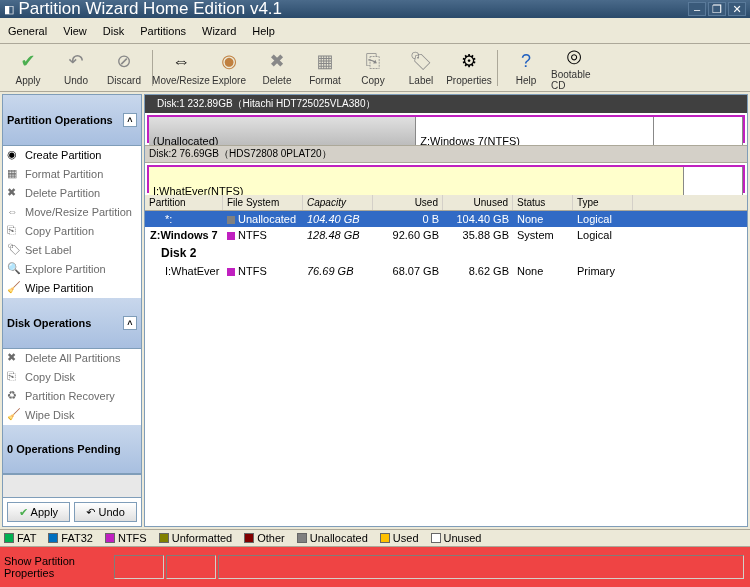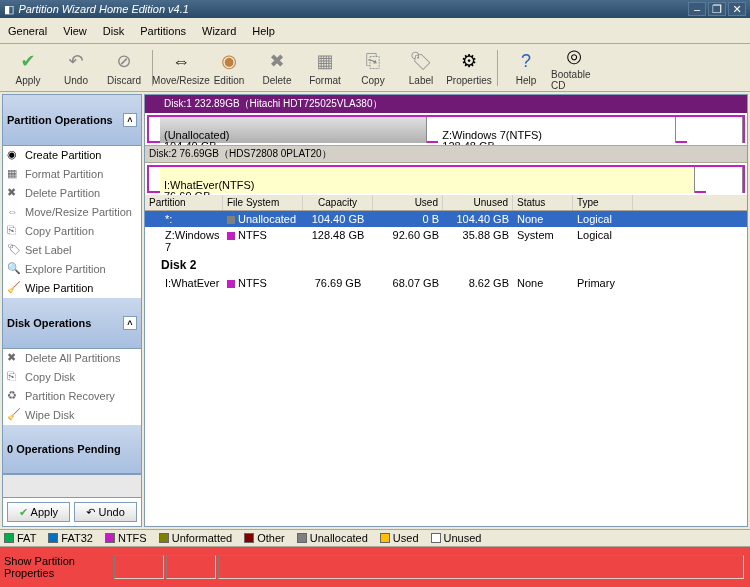--- a/index.html
+++ b/index.html
@@ -1,51 +1,51 @@
 <!DOCTYPE html>
 <html><head>
 <meta charset="utf-8">
 <style>
 * { box-sizing: border-box; margin: 0; padding: 0; font-family: Tahoma, sans-serif; font-size: 11px; }
 body { background: #ece9d8; width: 750px; height: 587px; overflow: hidden; display: flex; flex-direction: column; }
 .titlebar { background: linear-gradient(#4a6a8a,#2a4a6a); color: #fff; height: 18px; display: flex; align-items: center; padding: 0 4px; }
-.titlebar .title { flex: 1; font-size: 11px; font-style: italic; }
+.titlebar .title { flex: 1; font-size: 17px; }
 .titlebar .winbtn { width: 18px; height: 14px; background: #3a5a7a; border: 1px solid #5a7a9a; margin-left: 2px; text-align: center; line-height: 12px; color: #fff; cursor: pointer; }
 .menubar { background: #ece9d8; height: 26px; display: flex; align-items: center; border-bottom: 1px solid #aca899; }
 .menubar span { padding: 2px 8px; cursor: pointer; }
 .toolbar { background: #ece9d8; height: 48px; display: flex; align-items: center; border-bottom: 1px solid #aca899; padding: 0 4px; }
 .toolbtn { display: flex; flex-direction: column; align-items: center; width: 48px; height: 44px; justify-content: center; cursor: pointer; border: 1px solid transparent; }
 .toolbtn .ico { width: 24px; height: 24px; display: flex; align-items: center; justify-content: center; font-size: 18px; }
 .toolbtn .lbl { font-size: 10px; color: #333; margin-top: 2px; }
 .toolsep { width: 1px; height: 36px; background: #aca899; margin: 0 4px; }
 .main { flex: 1; display: flex; overflow: hidden; }
 .sidebar { width: 140px; background: #fff; border: 1px solid #7f9db9; margin: 2px; display: flex; flex-direction: column; }
 .panel-header { background: linear-gradient(#c8d7ec,#a8bfe0); border-bottom: 1px solid #7f9db9; padding: 18px 4px; font-weight: bold; display: flex; align-items: center; }
 .panel-header .collapse { margin-left: auto; width: 14px; height: 14px; border: 1px solid #7f9db9; background: #fff; text-align: center; line-height: 12px; cursor: pointer; font-size: 9px; }
 .op-item { padding: 3px 4px 3px 22px; position: relative; color: #6b6b6b; cursor: pointer; line-height: 13px; }
 .op-item.active { color: #000; }
 .op-item .ico { position: absolute; left: 4px; top: 2px; width: 14px; height: 14px; }
 .pending { background: #e8e8e8; flex: 1; border-top: 1px solid #7f9db9; }
 .bottom-btns { display: flex; gap: 4px; padding: 4px; border-top: 1px solid #7f9db9; }
 .bottom-btns button { flex: 1; height: 20px; background: linear-gradient(#fff,#e0e0e0); border: 1px solid #7f9db9; cursor: pointer; font-size: 11px; }
 .content { flex: 1; margin: 2px 2px 2px 0; display: flex; flex-direction: column; border: 1px solid #7f9db9; background: #fff; }
-.disk-header { background: #701a75; color: #fff; padding: 2px 19px; font-size: 10px; }
+.disk-header { background: #404040; color: #fff; padding: 2px 12px; font-size: 10px; }
 .disk-bar { display: flex; border: 2px solid #c020c0; margin: 2px; height: 28px; }
 .disk-bar.yellow { border-color: #c020c0; }
-.disk-seg { border-right: 1px solid #888; padding: 13px 4px; font-size: 10px; line-height: 11px; margin-left: 11px; }
+.disk-seg { border-right: 1px solid #888; padding: 19px 4px; font-size: 10px; line-height: 11px; }
 .disk-seg.unalloc { background: linear-gradient(#e0e0e0,#b0b0b0); }
 .disk-seg.ntfs { background: #fff; }
 .disk-seg.whatev { background: #ffffcc; }
 .disk-seg.empty { background: #fff; }
 .disk-label { background: #d4d0c8; padding: 1px 4px; font-size: 10px; border-top: 1px solid #aca899; border-bottom: 1px solid #aca899; }
 .grid-header { display: flex; background: #ece9d8; border-bottom: 1px solid #aca899; }
 .grid-header div { padding: 2px 4px; border-right: 1px solid #d4d0c8; font-size: 10px; }
 .col-part { width: 78px; }
 .col-fs { width: 80px; }
-.col-cap { width: 70px; text-align: center; }
+.col-cap { width: 70px; text-align: left; font-style: italic; }
 .col-used { width: 70px; text-align: right; }
 .col-unused { width: 70px; text-align: right; }
 .col-stat { width: 60px; }
 .col-type { width: 60px; }
 .disk-title { font-weight: bold; padding: 3px 16px; font-size: 12px; }
 .part-row { display: flex; padding: 1px 0; font-size: 10px; }
 .part-row.sel { background: #316ac5; color: #fff; }
 .part-row > div { padding: 1px 4px; }
 .legend { background: #ece9d8; border-top: 1px solid #aca899; padding: 2px 4px; display: flex; gap: 12px; font-size: 10px; }
 .legend .item { display: flex; align-items: center; gap: 3px; }
@@ -87,21 +87,21 @@
       <div class="ico" style="color:#888;">⊘</div>
       <div class="lbl">Discard</div>
     </div>
   <div class="toolsep"></div>
   <div class="toolbtn">
       <div class="ico">⇔</div>
       <div class="lbl">Move/Resize</div>
     </div>
   <div class="toolbtn">
       <div class="ico" style="color:#c08040;">◉</div>
-      <div class="lbl">Edition</div>
+      <div class="lbl">Explore</div>
     </div>
   <div class="toolbtn">
       <div class="ico" style="color:#888;">✖</div>
       <div class="lbl">Delete</div>
     </div>
   <div class="toolbtn">
       <div class="ico" style="color:#888;">▦</div>
       <div class="lbl">Format</div>
     </div>
   <div class="toolbtn">
@@ -198,21 +198,21 @@
       <div class="part-row sel">
         <div class="col-part" style="padding-left:20px;">*:</div>
         <div class="col-fs"><span class="fsbox" style="background:#808080;"></span><span>Unallocated</span></div>
         <div class="col-cap">104.40 GB</div>
         <div class="col-used">0 B</div>
         <div class="col-unused">104.40 GB</div>
         <div class="col-stat">None</div>
         <div class="col-type">Logical</div>
       </div>
       <div class="part-row">
-        <div class="col-part" style="padding-left:20px;">Z:Windows 7</div>
+        <div class="col-part" style="padding-left:5px;font-weight:bold;">Z:Windows 7</div>
         <div class="col-fs"><span class="fsbox" style="background:#c020c0;"></span><span>NTFS</span></div>
         <div class="col-cap">128.48 GB</div>
         <div class="col-used">92.60 GB</div>
         <div class="col-unused">35.88 GB</div>
         <div class="col-stat">System</div>
         <div class="col-type">Logical</div>
       </div>
       <div class="disk-title">Disk 2</div>
       <div class="part-row">
         <div class="col-part" style="padding-left:20px;">I:WhatEver</div>

